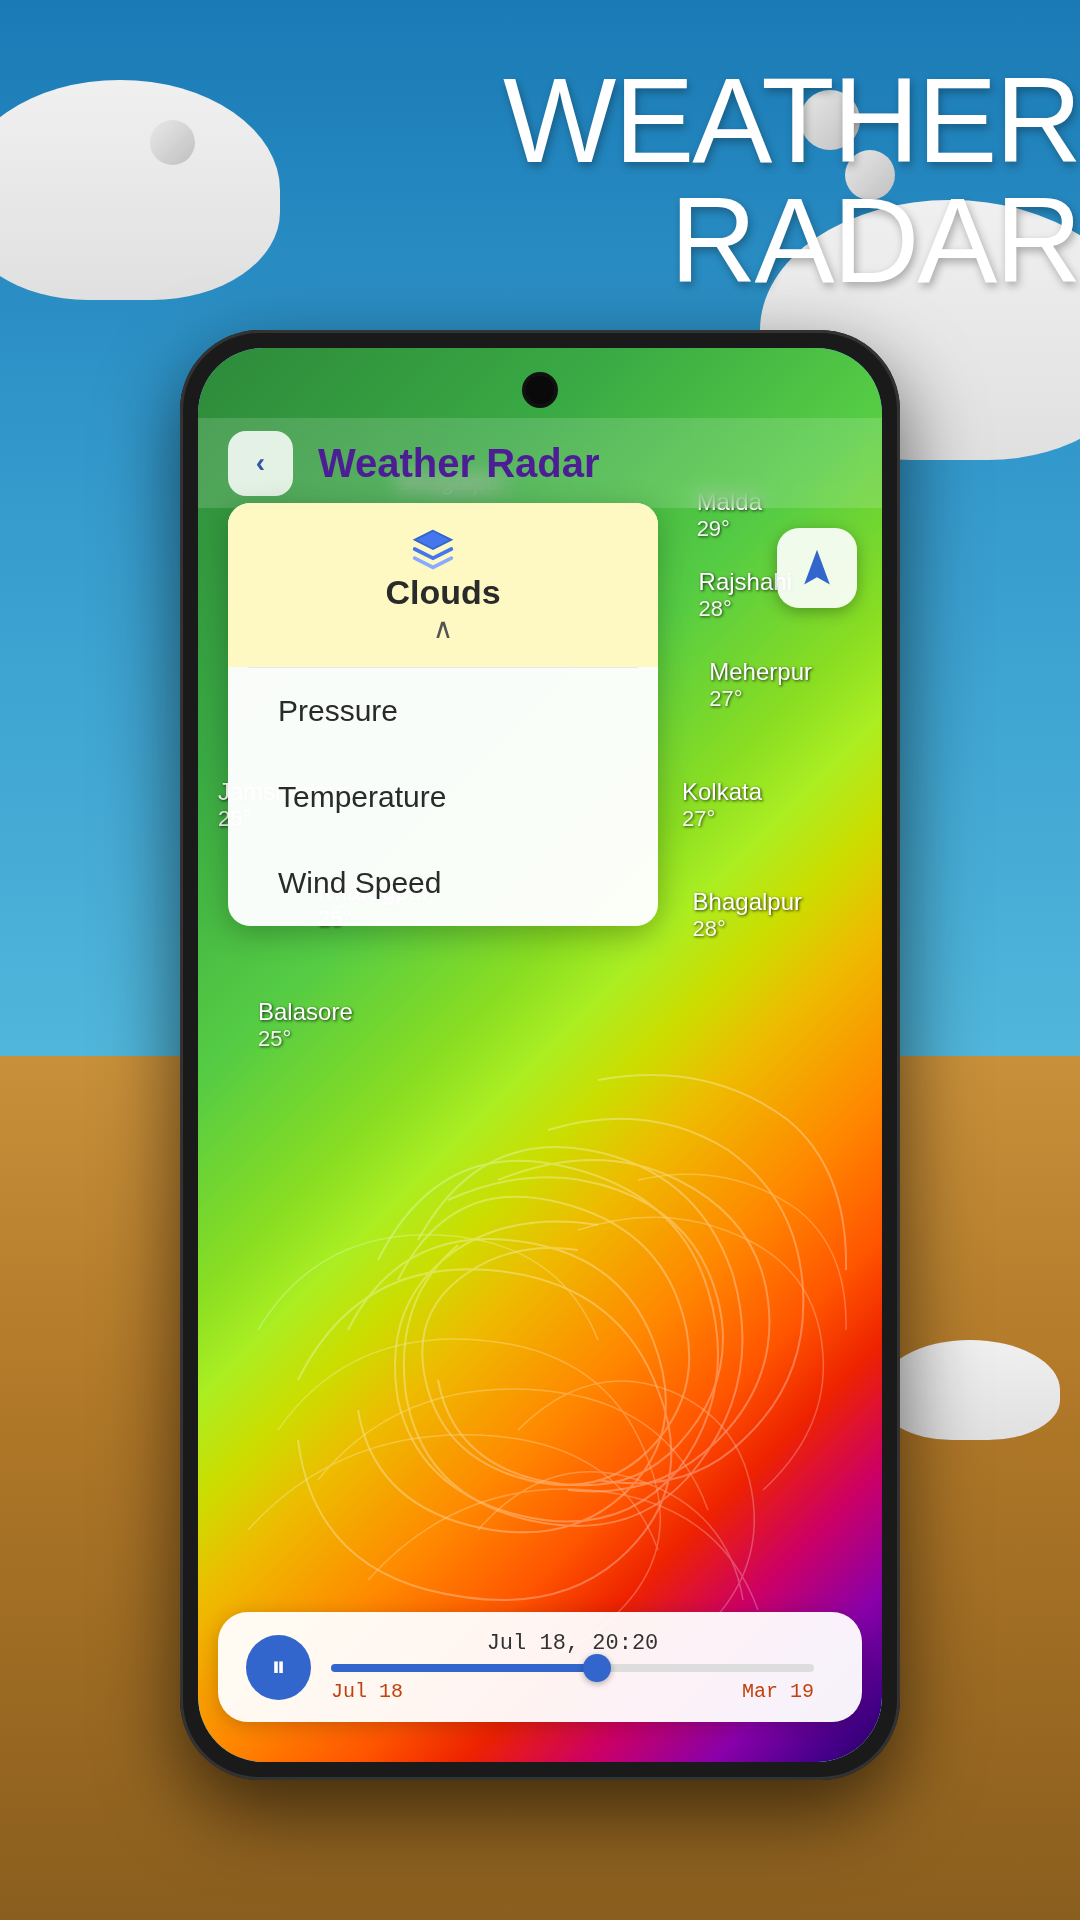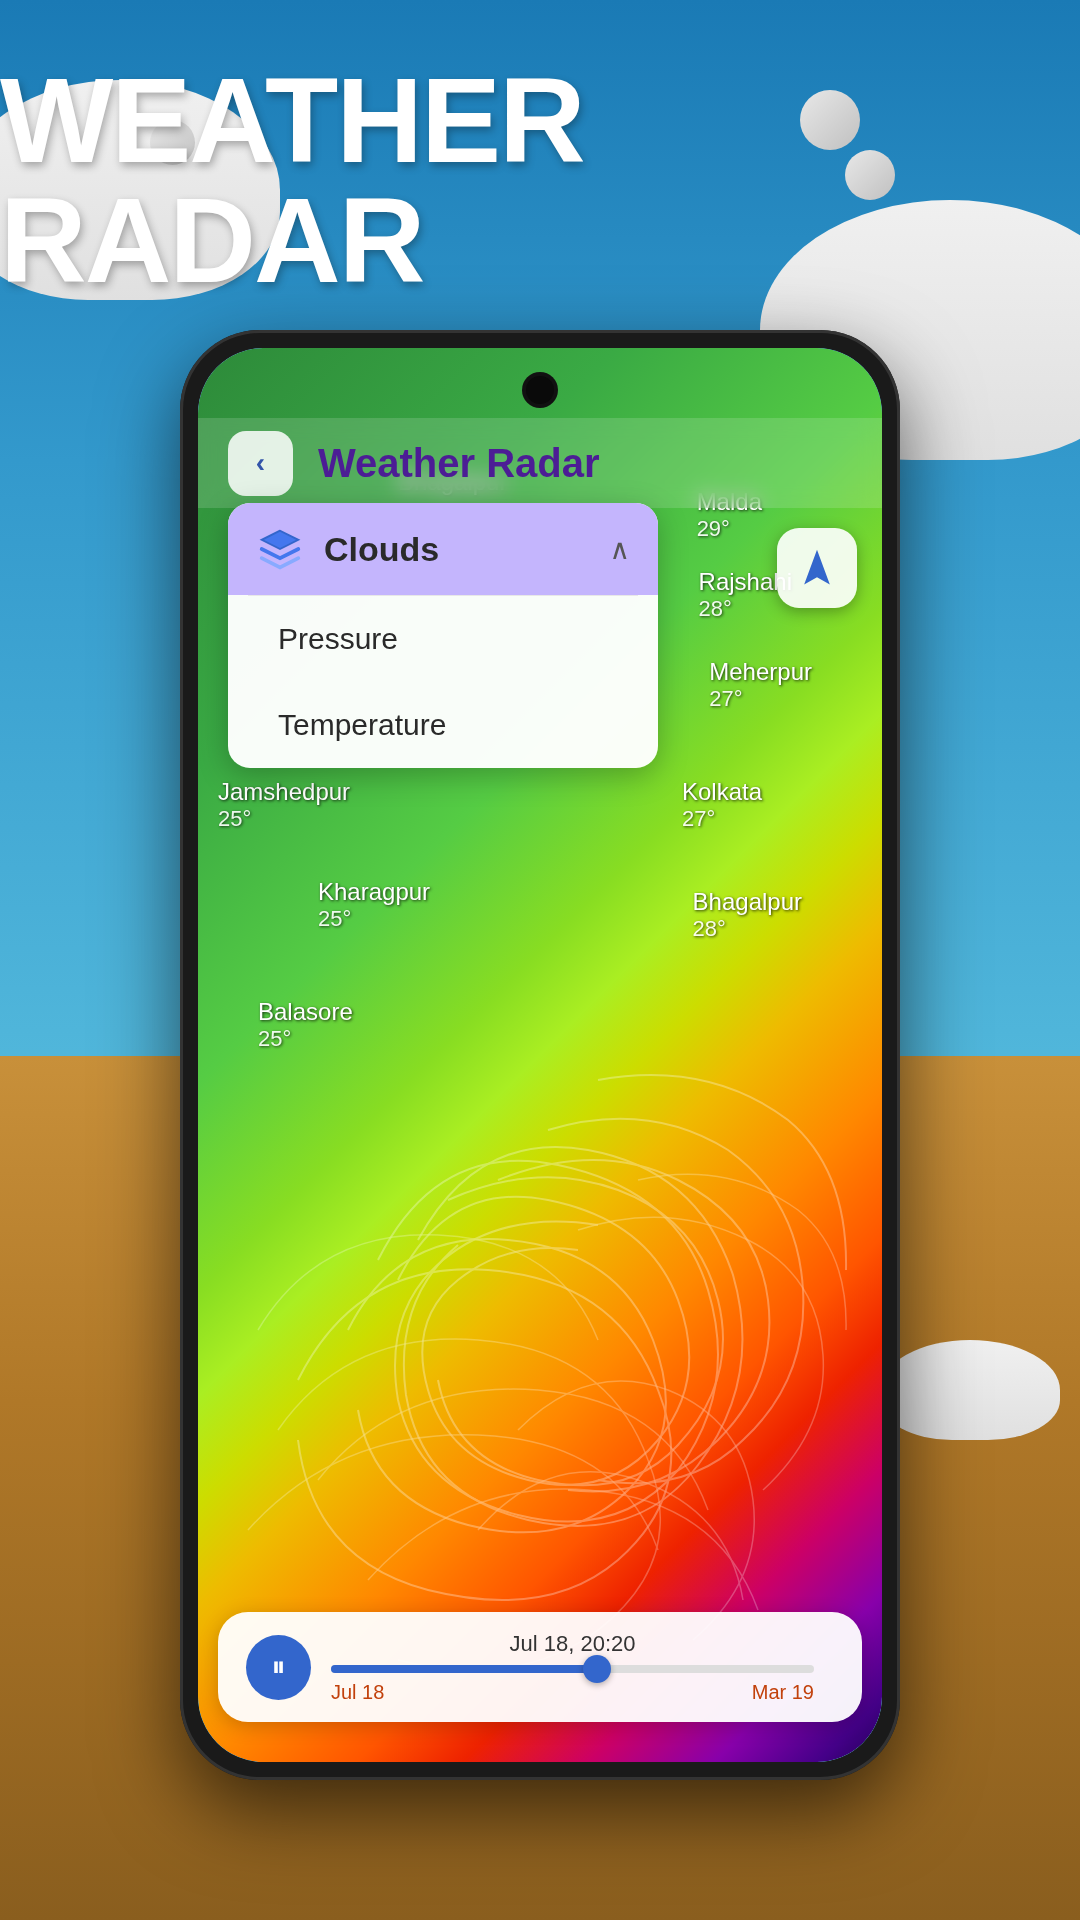--- a/index.html
+++ b/index.html
@@ -80,25 +80,25 @@
       background: linear-gradient(180deg, #f0f0f0 0%, #e0e0e0 100%);
       border-radius: 50% 50% 40% 40%;
     }
 
     
     .main-title {
       position: absolute;
       top: 60px;
       left: 0;
       right: 0;
-      text-align: left;
+      text-align: right;
       z-index: 10;
       color: white;
       font-size: 120px;
-      font-weight: 700;
+      font-weight: 400;
       line-height: 1.0;
       text-shadow: 2px 4px 8px rgba(0,0,0,0.3);
       letter-spacing: -2px;
     }
 
     
     .phone-wrapper {
       position: absolute;
       top: 330px;
       left: 50%;
@@ -242,21 +242,22 @@
       z-index: 20;
       box-shadow: 0 8px 30px rgba(0,0,0,0.25);
       overflow: hidden;
     }
 
     .dropdown-header {
       display: flex;
       align-items: center;
       padding: 22px 28px;
       cursor: pointer;
-      background: #c4b5fd;
+      background: #fef9c3;
+      flex-direction: column;
     }
 
     .dropdown-icon {
       width: 48px;
       height: 48px;
       margin-right: 20px;
       display: flex;
       align-items: center;
       justify-content: center;
     }
@@ -329,20 +330,21 @@
       color: white;
       font-size: 28px;
       cursor: pointer;
       flex-shrink: 0;
     }
 
     .timeline-slider-wrap {
       flex: 1;
       margin: 16px 20px;
       position: relative;
+      font-family: Liberation Mono, monospace;
     }
 
     .timeline-date {
       text-align: center;
       font-size: 22px;
       color: #333;
       margin-bottom: 8px;
     }
 
     .slider-track {
@@ -549,20 +551,23 @@
           </div>
 
           <div class="dropdown-divider"></div>
 
           <div class="dropdown-item">
             <span>Pressure</span>
           </div>
           <div class="dropdown-item">
             <span>Temperature</span>
           </div>
+          <div class="dropdown-item">
+            <span>Wind Speed</span>
+          </div>
         </div>
 
         <div class="timeline-bar">
           <div class="play-btn">
             <span>⏸</span>
           </div>
           <div class="timeline-slider-wrap">
             <div class="timeline-date">Jul 18, 20:20</div>
             <div class="slider-track">
               <div class="slider-fill"></div>

